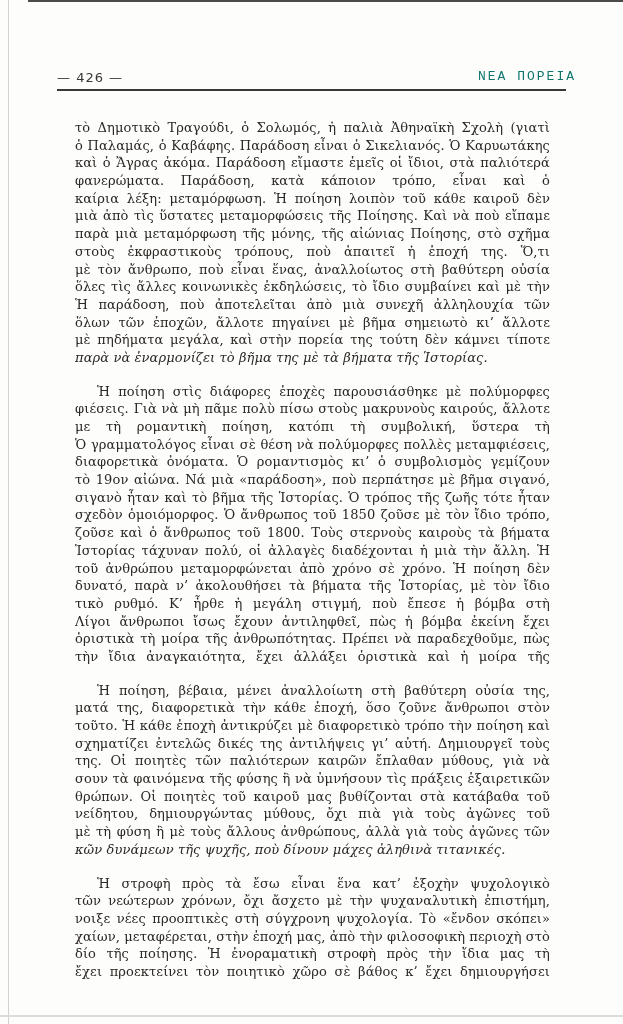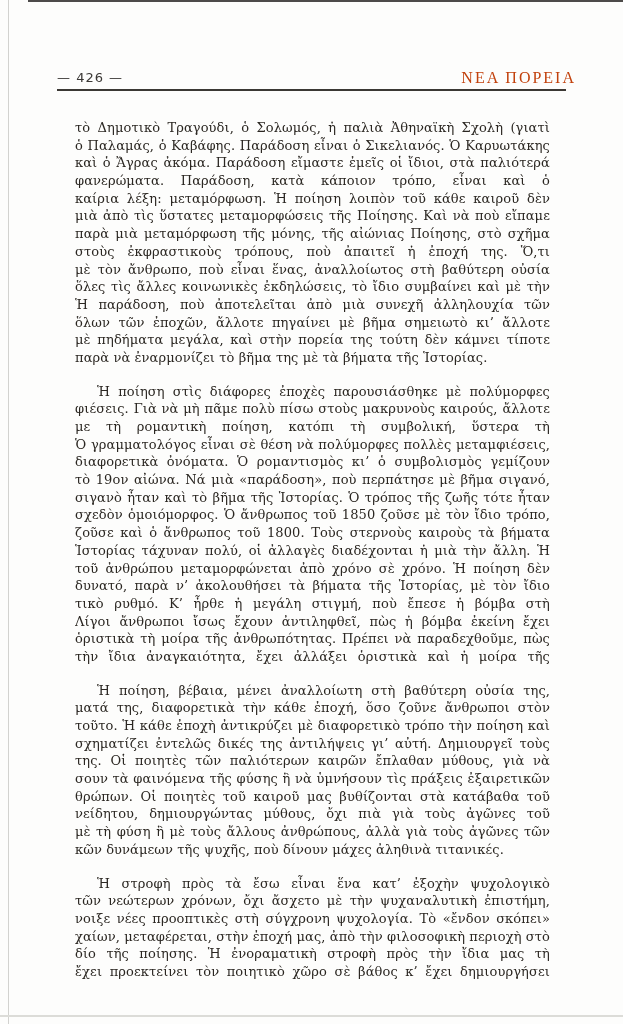--- a/index.html
+++ b/index.html
@@ -42,24 +42,24 @@
     position: absolute;
     top: 70px; left: 57px;
     font-family: "DejaVu Sans", sans-serif;
     font-size: 13px;
     letter-spacing: 1px;
     color: #3a3734;
   }
   .journal-title {
     position: absolute;
     top: 69px; right: 57px;
-    font-family: Liberation Serif, serif;
-    font-size: 16px;
+    font-family: Liberation Mono, monospace;
+    font-size: 13px;
     letter-spacing: 2px;
-    color: #c2410c;
+    color: #0f766e;
   }
   .header-rule {
     position: absolute;
     top: 89px; left: 57px;
     width: 509px;
     height: 2px;
     background: #3b3834;
   }
   
   .text-column {
@@ -70,21 +70,21 @@
     letter-spacing: .1px;
   }
   .paragraph { margin: 16px; }
   .line {
     height: 17.7px;
     line-height: 17.7px;
     overflow: hidden;
     text-align: justify;
     text-align-last: justify;
   }
-  .line.no-justify { text-align-last: left; }
+  .line.no-justify { text-align-last: left; font-style: italic; }
   .line.indent { text-indent: 22px; }
 </style>
 </head>
 <body>
 
 <div class="page">
 
   <div class="scan-top"></div>
   <div class="scan-left"></div>
   <div class="scan-bottom"></div>

